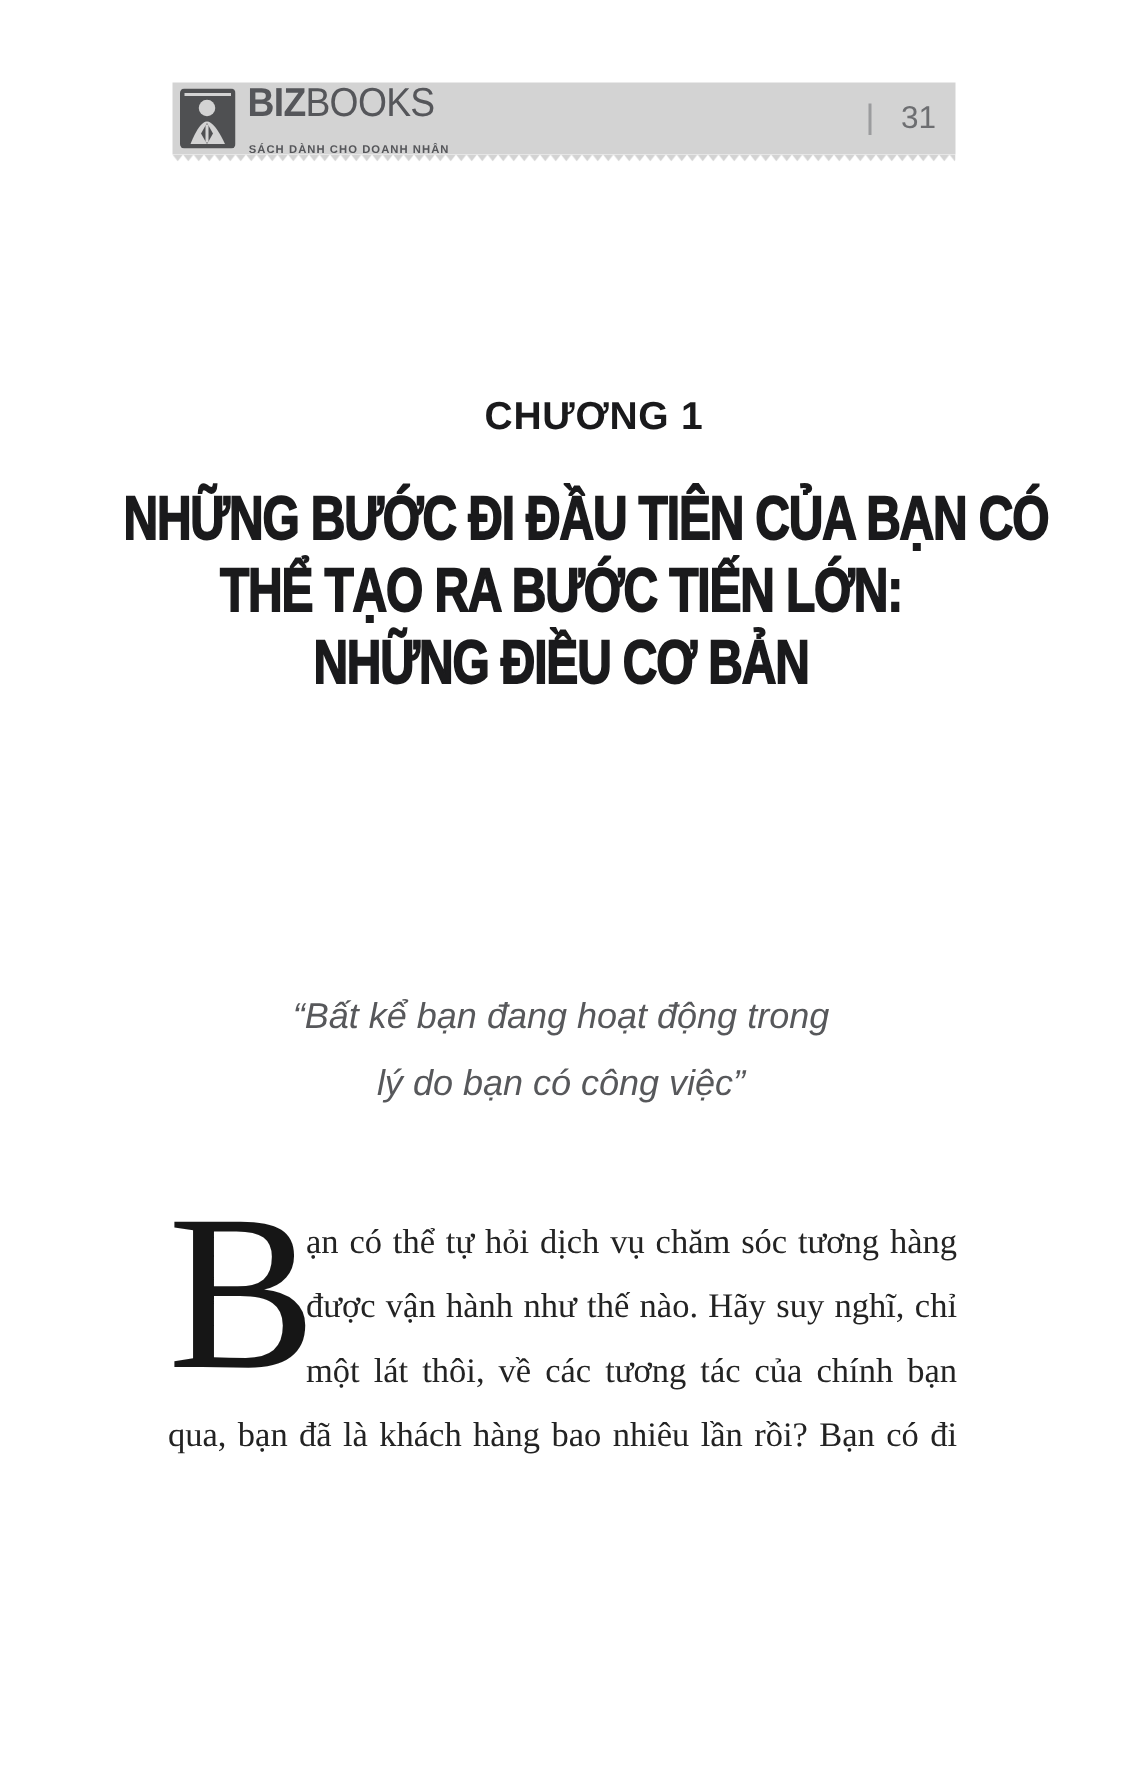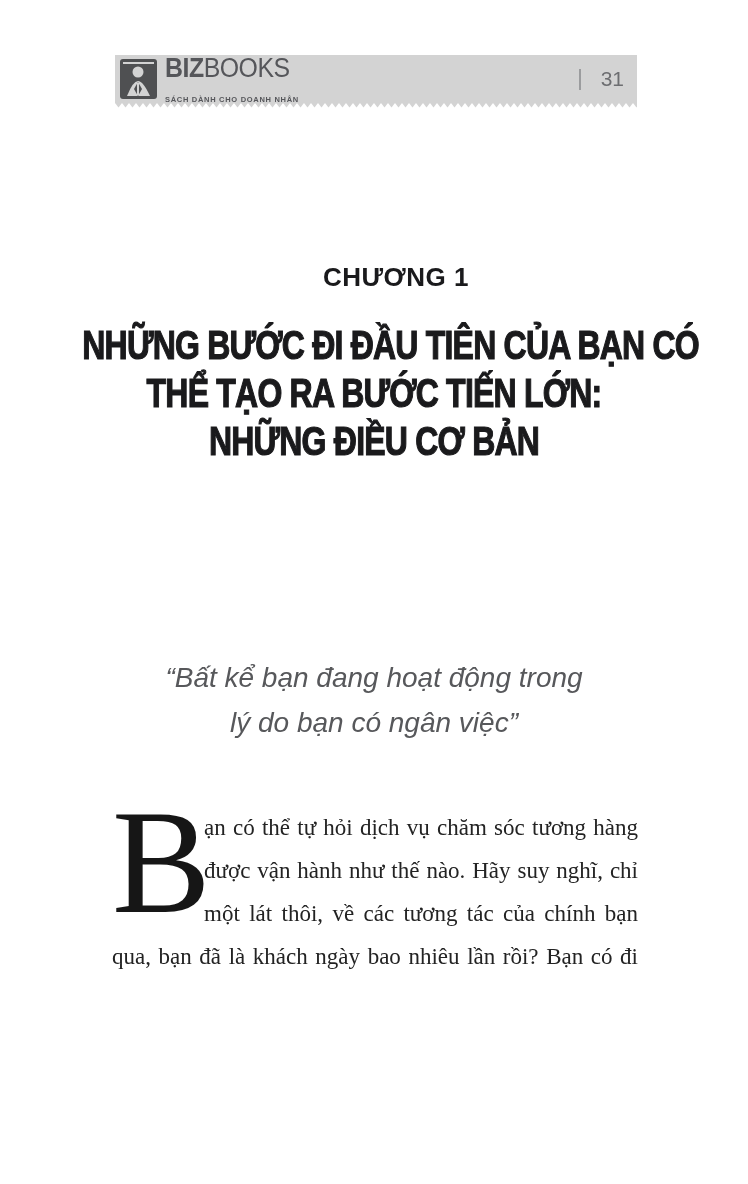--- a/index.html
+++ b/index.html
@@ -15,21 +15,21 @@
   .page{position:absolute;inset:0;width:748px;height:1184px;background:#fff;overflow:hidden;}
 
   
   .header-bar{
     position:absolute;left:115px;top:55px;width:522px;height:48px;
     background:var(--header-bar);
     display:flex;align-items:center;
   }
   .perforation{position:absolute;left:115px;top:103px;width:522px;height:5px;display:block;}
   .logo-box{width:37px;height:40px;margin-left:5px;flex:0 0 auto;}
-  .brand-text{margin-left:8px;color:var(--brand-ink);display:flex;flex-direction:column;justify-content:center;}
+  .brand-text{margin-left:8px;color:var(--brand-ink);display:flex;flex-direction:column;justify-content:center;align-items:center;}
   .brand-name{font-size:27px;line-height:26px;letter-spacing:-0.5px;transform:scaleX(.92);transform-origin:0 50%;white-space:nowrap;}
   .brand-name .biz{font-weight:bold;}
   .brand-name .books{font-weight:normal;}
   .brand-tagline{font-size:7.5px;font-weight:bold;letter-spacing:0.7px;margin-top:14px;white-space:nowrap;}
   .page-number{
     margin-left:auto;margin-right:13px;color:var(--page-number-ink);
     font-size:21px;display:flex;align-items:center;gap:20px;
   }
   .page-number .divider{width:2px;height:21px;background:#9b9c9e;display:inline-block;}
 
@@ -44,21 +44,21 @@
     position:absolute;top:321px;left:0;width:748px;text-align:center;
     color:var(--title-ink);font-weight:bold;font-size:41px;line-height:48px;
     letter-spacing:-1px;transform:scaleX(0.78);transform-origin:50% 0;
     -webkit-text-stroke:1.2px var(--title-ink);
     white-space:nowrap;
   }
 
   
   .quote{
     position:absolute;top:655px;left:0;width:748px;text-align:center;
-    font-style:italic;color:var(--quote-ink);font-size:28px;line-height:45px;
+    font-style:italic;color:var(--quote-ink);font-size:24px;line-height:45px;
   }
 
   
   .body-text{
     position:absolute;top:806px;left:112px;width:526px;
     font-family:"Liberation Serif",serif;font-size:23px;color:var(--body-ink);
   }
   .dropcap{
     float:left;width:92px;height:126px;overflow:visible;
     font-family:"Liberation Serif",serif;font-size:148px;line-height:112px;
@@ -108,24 +108,24 @@
   <div class="chapter-label">CHƯƠNG 1</div>
 
   <h1 class="chapter-title">
     <div>NHỮNG BƯỚC ĐI ĐẦU TIÊN CỦA BẠN CÓ</div>
     <div>THỂ TẠO RA BƯỚC TIẾN LỚN:</div>
     <div>NHỮNG ĐIỀU CƠ BẢN</div>
   </h1>
 
   <div class="quote">
     <div>“Bất kể bạn đang hoạt động trong</div>
-    <div>lý do bạn có ngân việc”</div>
+    <div>lý do bạn có công việc”</div>
   </div>
 
   <div class="body-text">
     <span class="dropcap">B</span>
     <div class="bline">ạn có thể tự hỏi dịch vụ chăm sóc tương hàng</div>
     <div class="bline">được vận hành như thế nào. Hãy suy nghĩ, chỉ</div>
     <div class="bline">một lát thôi, về các tương tác của chính bạn</div>
-    <div class="bline">qua, bạn đã là khách ngày bao nhiêu lần rồi? Bạn có đi</div>
+    <div class="bline">qua, bạn đã là khách hàng bao nhiêu lần rồi? Bạn có đi</div>
   </div>
 
 </div>
 
 </body></html>

